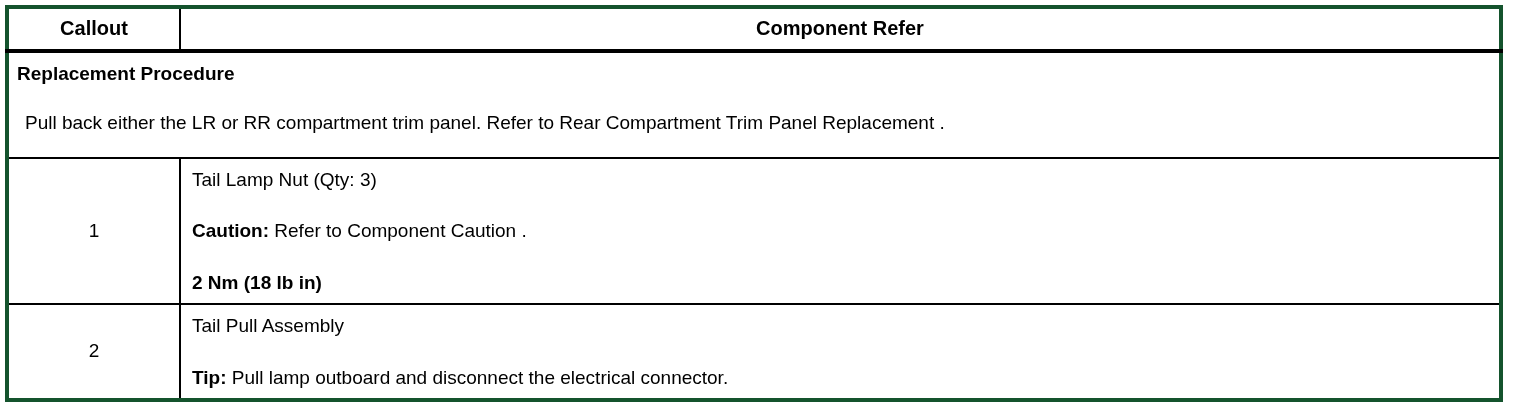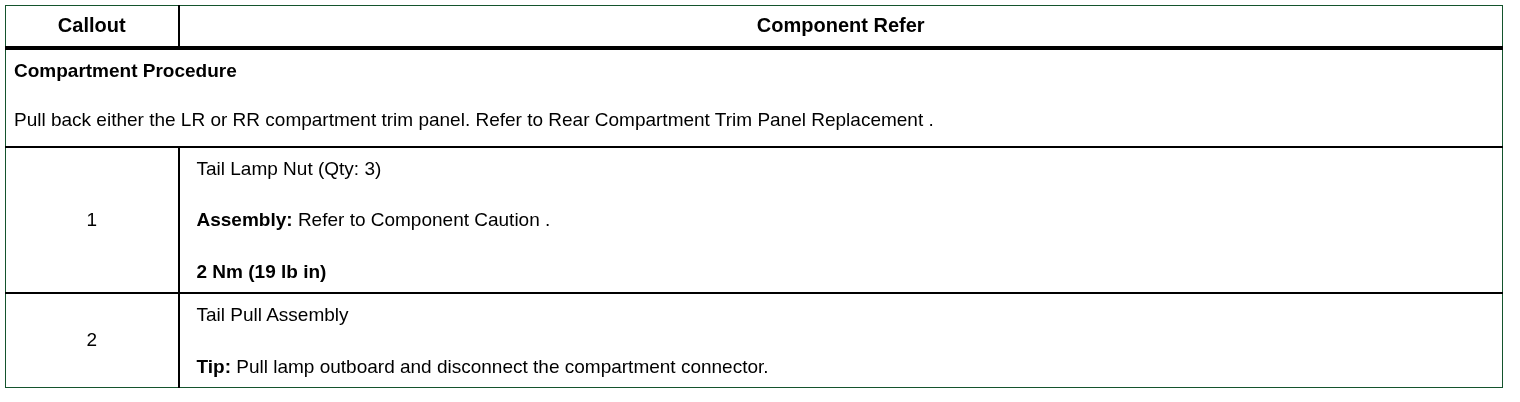--- a/index.html
+++ b/index.html
@@ -34,21 +34,21 @@
   }
 
   .service-table,
   .service-table td,
   .service-table th {
     box-sizing: border-box;
   }
 
   
   .service-table {
-    border: 1px solid #14532d;
+    border: 4px solid #14532d;
   }
 
   col.callout-col { width: 173px; }
   col.name-col    { width: auto;  }
 
   
   .hdr-cell {
     border-bottom: 4px solid #000000;
     font-size: 20px;
     font-weight: bold;
@@ -70,37 +70,37 @@
   .prelim-title {
     font-size: 19px;
     font-weight: bold;
     line-height: 1.2;
     margin: 0 0 26px 0;
   }
   .prelim-text {
     font-size: 19px;
     font-weight: normal;
     line-height: 1.2;
-    margin: 0;
+    margin: 8px;
   }
 
   
   .callout-cell {
     border-right: 2px solid #000000;
     border-bottom: 2px solid #000000;
     text-align: center;
     vertical-align: middle;
     font-size: 19px;
     font-weight: normal;
     padding: 4px;
   }
   .content-cell {
     border-bottom: 2px solid #000000;
     vertical-align: top;
-    padding: 10px 8px 8px 17px;
+    padding: 10px 8px 8px 11px;
     font-size: 19px;
     line-height: 1.2;
   }
   tr.last-row > td {
     border-bottom: none;
   }
 
   .line {
     margin: 0 0 29px 0;
     font-size: 19px;
@@ -123,38 +123,38 @@
     </colgroup>
     <tbody>
 
       <tr>
         <th class="hdr-cell callout">Callout</th>
         <th class="hdr-cell">Component Refer</th>
       </tr>
 
       <tr>
         <td class="prelim-cell" colspan="2">
-          <p class="prelim-title">Compartment Procedure</p>
+          <p class="prelim-title">Replacement Procedure</p>
           <p class="prelim-text">Pull back either the LR or RR compartment trim panel. Refer to Rear Compartment Trim Panel Replacement .</p>
         </td>
       </tr>
 
       <tr>
         <td class="callout-cell">1</td>
         <td class="content-cell">
           <p class="line">Tail Lamp Nut (Qty: 3)</p>
-          <p class="line"><span class="lead">Assembly:</span><span> Refer to Component Caution .</span></p>
-          <p class="line bold last">2 Nm (19 lb in)</p>
+          <p class="line"><span class="lead">Caution:</span><span> Refer to Component Caution .</span></p>
+          <p class="line bold last">2 Nm (18 lb in)</p>
         </td>
       </tr>
 
       <tr class="last-row">
         <td class="callout-cell">2</td>
         <td class="content-cell">
           <p class="line">Tail Pull Assembly</p>
-          <p class="line last"><span class="lead">Tip:</span><span> Pull lamp outboard and disconnect the compartment connector.</span></p>
+          <p class="line last"><span class="lead">Tip:</span><span> Pull lamp outboard and disconnect the electrical connector.</span></p>
         </td>
       </tr>
 
     </tbody>
   </table>
 
 </div>
 
 </body></html>

